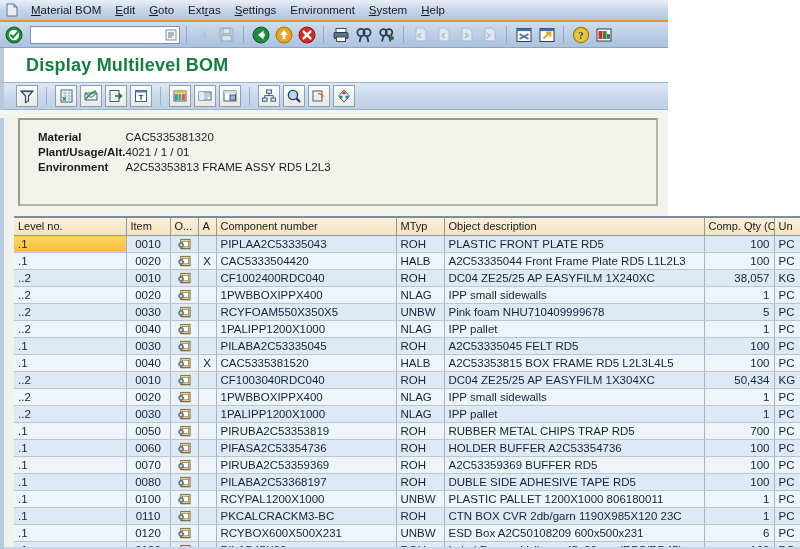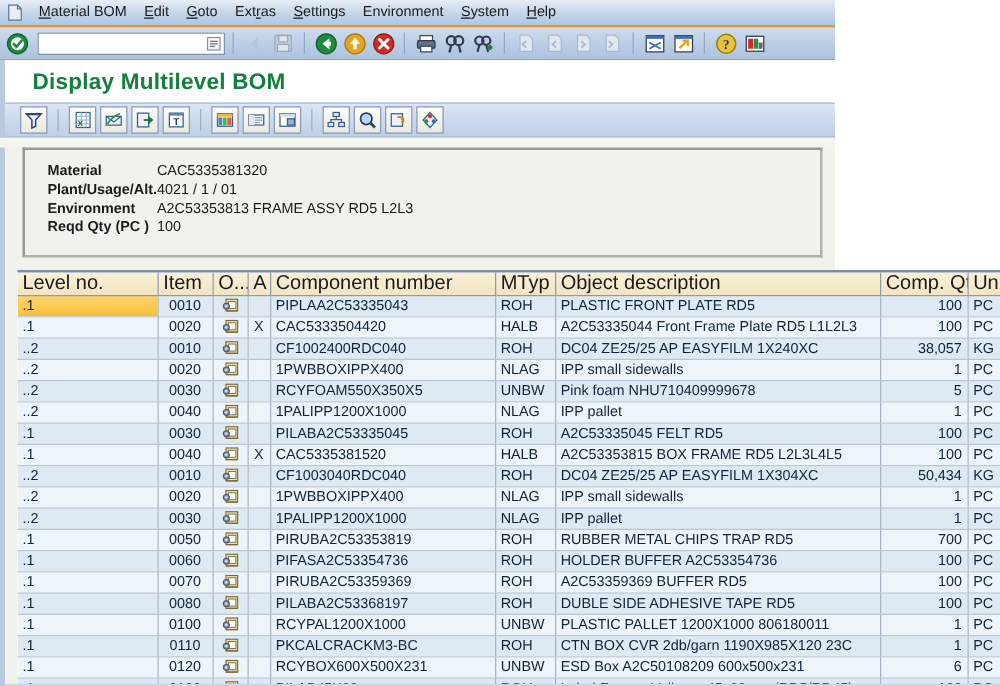--- a/index.html
+++ b/index.html
@@ -166,21 +166,21 @@
     width: 790px;
     font-size: 11.5px;
     color: #12243a;
   }
   table.grid th {
     background: #f3e6c8;
     background: linear-gradient(to bottom, #faf0d8 0%, #f2e4c3 100%);
     border-right: 1px solid #8f9aa8;
     border-bottom: 1px solid #8f9aa8;
     font-weight: normal;
-    font-size: 16px;
+    font-size: 11px;
     color: #1a1a1a;
     height: 17px;
     padding: 0 4px;
     text-align: left;
     white-space: nowrap;
     overflow: hidden;
   }
   table.grid th.num { text-align: right; }
   table.grid td {
     border-right: 1px solid #a8b4c2;
@@ -479,24 +479,20 @@
             <td class="hlabel">Material</td>
             <td class="hval">CAC5335381320</td>
           </tr>
           <tr>
             <td class="hlabel">Plant/Usage/Alt.</td>
             <td class="hval">4021 / 1 / 01</td>
           </tr>
           <tr>
             <td class="hlabel">Environment</td>
             <td class="hval">A2C53353813 FRAME ASSY RD5 L2L3</td>
-          </tr>
-          <tr>
-            <td class="hlabel">Reqd Qty (PC )</td>
-            <td class="hval">100</td>
           </tr>
         </tbody>
       </table>
     </div>
 
     <div class="gridwrap">
       <table class="grid">
         <colgroup>
           <col style="width:112px">
           <col style="width:44px">

